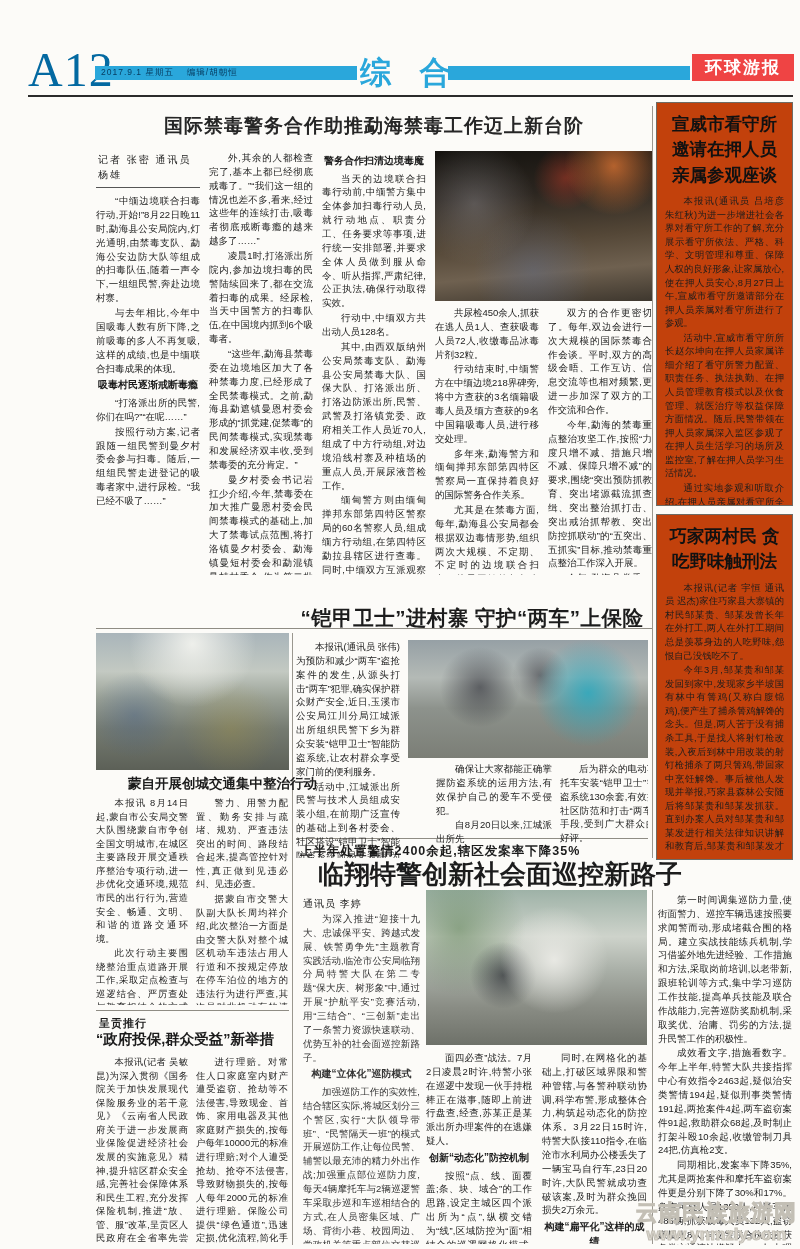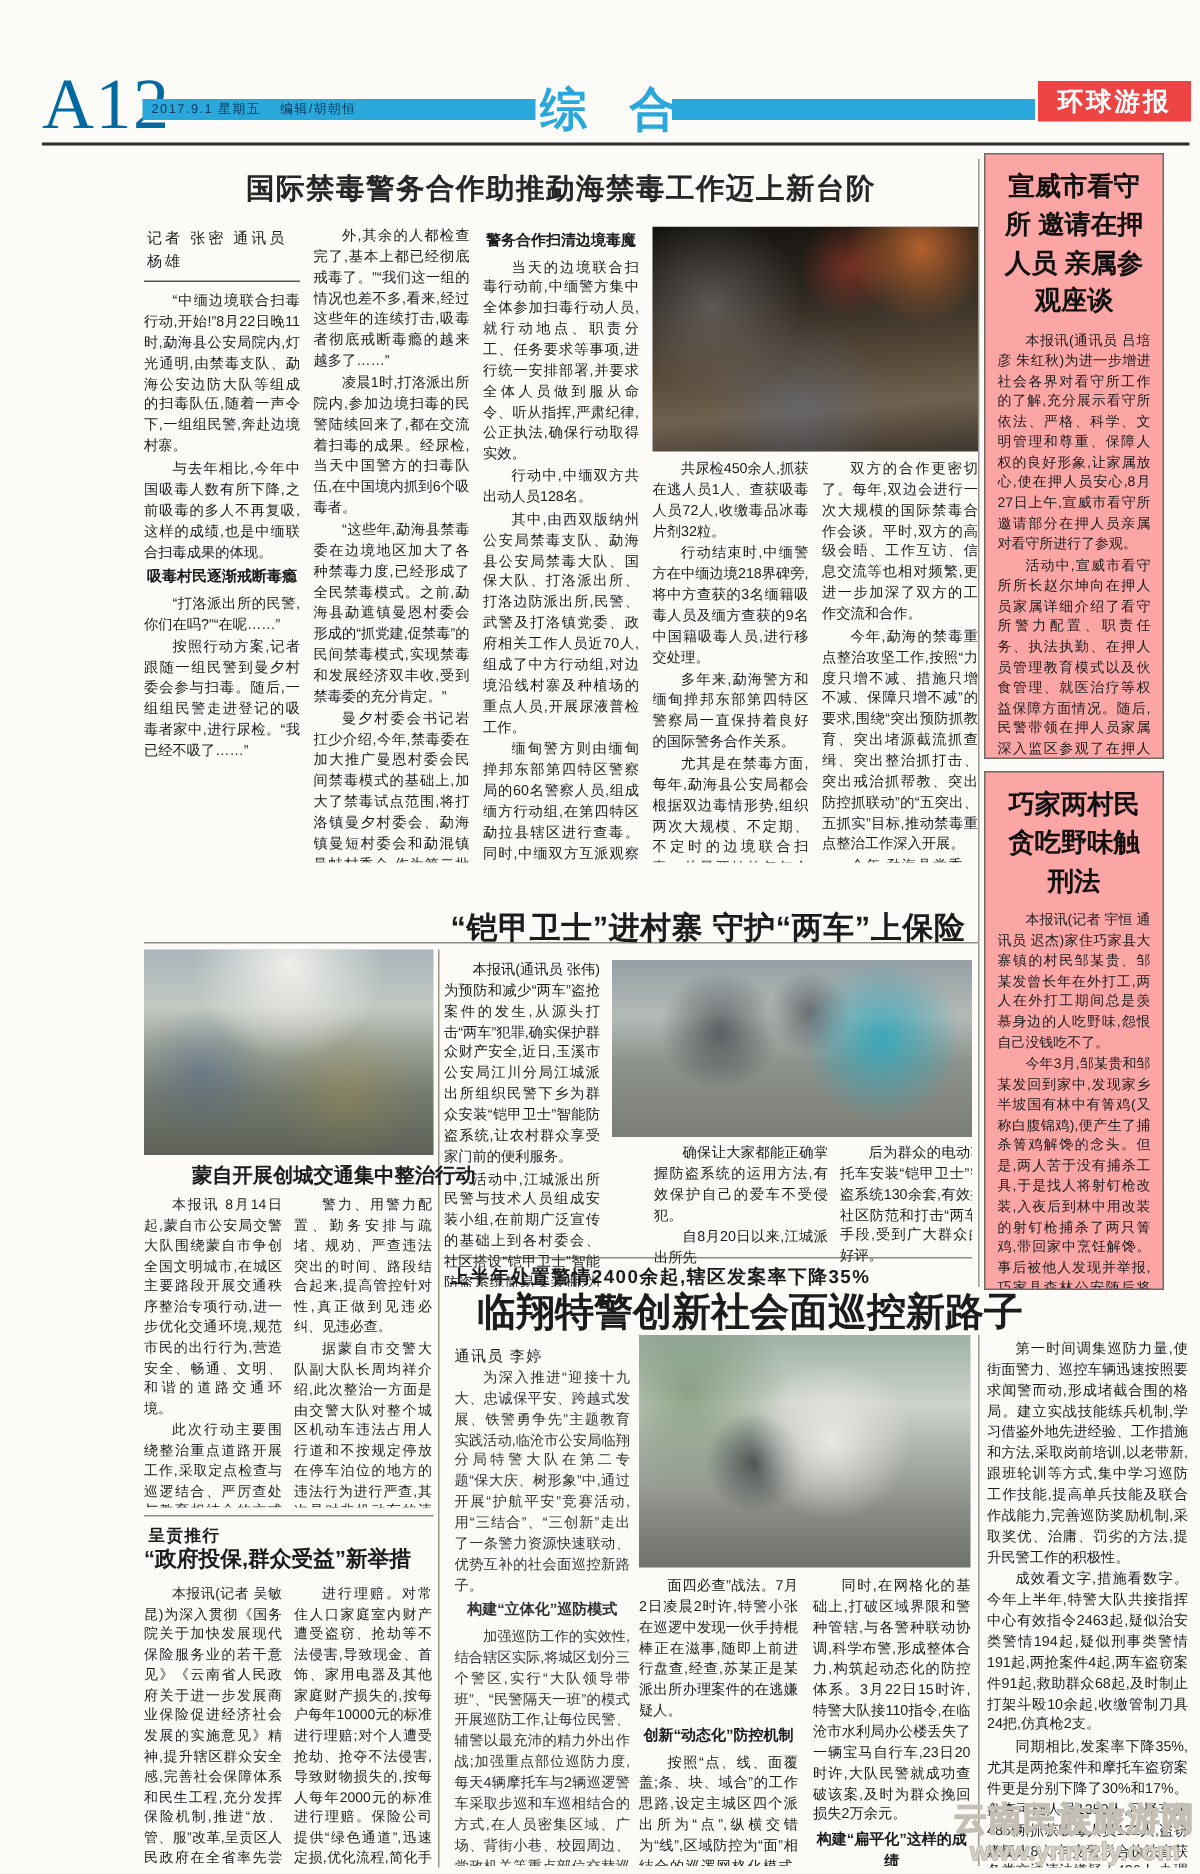--- a/index.html
+++ b/index.html
@@ -51,21 +51,21 @@
       radial-gradient(circle at 75% 45%, rgba(40,168,190,.85), transparent 28%),
       radial-gradient(circle at 30% 40%, rgba(30,30,40,.55), transparent 22%),
       radial-gradient(circle at 55% 30%, rgba(35,35,45,.5), transparent 18%),
       linear-gradient(180deg,#96a0a5 0%,#b4bab6 32%,#8d928c 58%,#7b7e76 100%);}
   .ph-smoke{background:
       radial-gradient(circle at 58% 45%, rgba(235,235,230,.95), transparent 35%),
       radial-gradient(circle at 35% 55%, rgba(25,28,35,.6), transparent 20%),
       radial-gradient(circle at 15% 25%, rgba(80,120,70,.5), transparent 30%),
       linear-gradient(180deg,#9eb2a7 0%,#ced3cb 30%,#a9afa7 52%,#898c84 76%,#6e7169 100%);}
   
-  .sidebox{position:absolute;left:656px;width:120px;border:1px solid #6e6b64;background:#fca5a5;
+  .sidebox{position:absolute;left:656px;width:137px;border:1px solid #6e6b64;background:#c2410c;
            box-sizing:border-box;padding:9px 8px;overflow:hidden;}
   .sidebox .title{font-size:17.5px;font-weight:bold;text-align:center;line-height:1.45;margin-bottom:7px;color:#111;}
   
   .mz-photo{position:absolute;left:96px;top:633px;width:193px;height:137px;}
   .mz-headline{position:absolute;left:96px;top:775px;width:196px;font-size:13.5px;font-weight:bold;white-space:nowrap;padding-left:32px;}
   .mz-body{position:absolute;left:96px;top:797px;width:193px;height:208px;display:flex;gap:8px;}
   .mz-body .c{width:92px;flex:none;}
   .cg-kicker{position:absolute;left:99px;top:1016px;font-size:11px;font-weight:bold;letter-spacing:1px;}
   .cg-headline{position:absolute;left:96px;top:1030px;width:196px;font-size:14.5px;font-weight:bold;white-space:nowrap;}
   .cg-body{position:absolute;left:96px;top:1056px;width:193px;height:188px;display:flex;gap:8px;}

